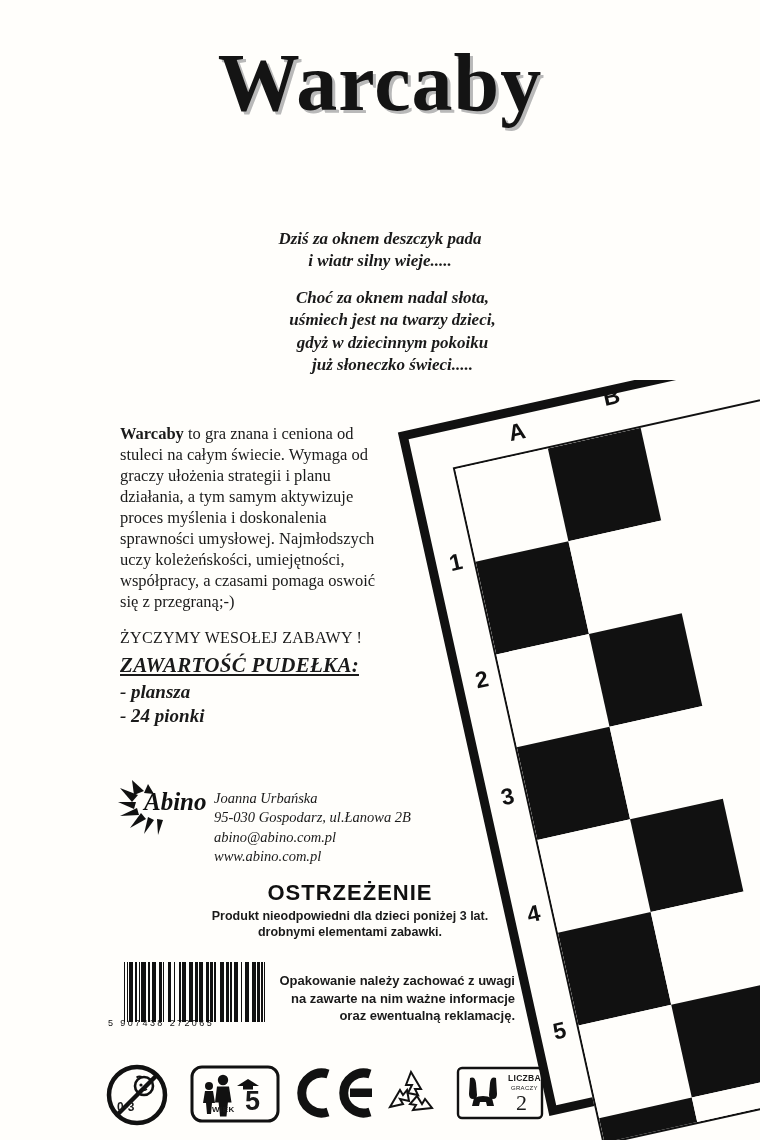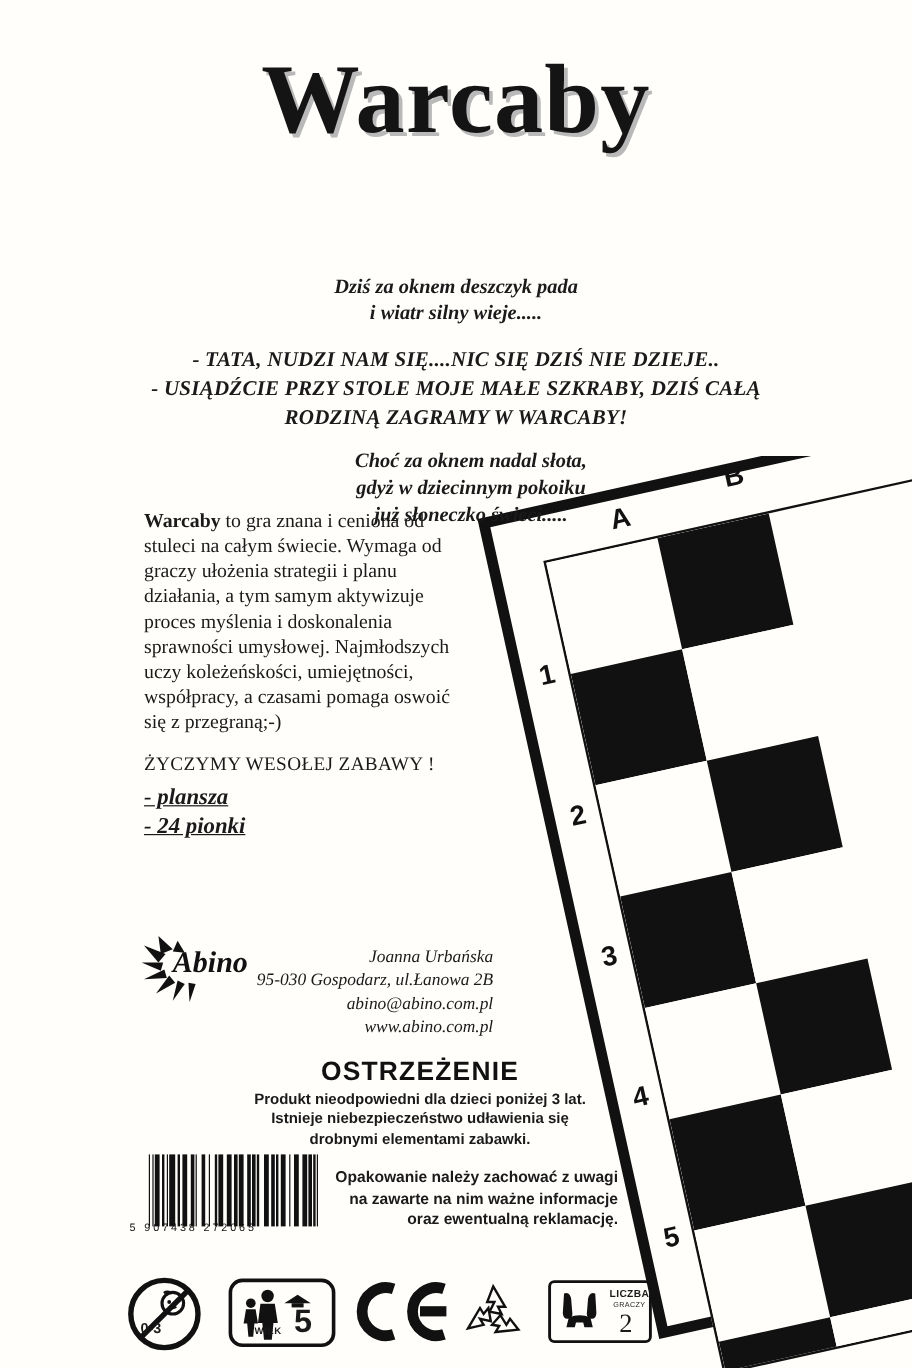--- a/index.html
+++ b/index.html
@@ -155,21 +155,20 @@
   }
   .contents-head {
     font-size: 21px;
     text-decoration: underline;
     letter-spacing: 0.3px;
     margin-bottom: 2px;
   }
   .contents-item {
     font-size: 19px;
     line-height: 1.28;
-    text-decoration: underline;
   }
 
   
   .brand {
     position: absolute;
     left: 118px;
     top: 778px;
     width: 330px;
   }
   .logo {
@@ -181,21 +180,20 @@
   }
   .logo svg { display: block; }
   .address {
     position: absolute;
     left: 96px;
     top: 11px;
     font-style: italic;
     font-size: 14.5px;
     line-height: 1.33;
     white-space: nowrap;
-    text-align: right;
   }
 
   
   .warning {
     position: absolute;
     left: 190px;
     top: 880px;
     width: 320px;
     text-align: center;
   }
@@ -338,38 +336,35 @@
     </div>
   </div>
 
   <div class="title">Warcaby</div>
 
   <div class="poem">
     <div class="stanza stanza-a">
       <div>Dziś za oknem deszczyk pada</div>
       <div>i wiatr silny wieje.....</div>
     </div>
-    <div class="stanza stanza-b">
-      <div>- TATA, NUDZI NAM SIĘ....NIC SIĘ DZIŚ NIE DZIEJE..</div>
-      <div>- USIĄDŹCIE PRZY STOLE MOJE MAŁE SZKRABY, DZIŚ CAŁĄ</div>
-      <div>RODZINĄ ZAGRAMY W WARCABY!</div>
-    </div>
     <div class="stanza stanza-c">
       <div>Choć za oknem nadal słota,</div>
+      <div>uśmiech jest na twarzy dzieci,</div>
       <div>gdyż w dziecinnym pokoiku</div>
       <div>już słoneczko świeci.....</div>
     </div>
   </div>
 
   <div class="body-col">
     <p class="body-par"><b>Warcaby</b><span> to gra znana i ceniona od stuleci na całym świecie. Wymaga od graczy ułożenia strategii i planu działania, a tym samym aktywizuje proces myślenia i doskonalenia sprawności umysłowej. Najmłodszych uczy koleżeńskości, umiejętności, współpracy, a czasami pomaga oswoić się z przegraną;-)</span></p>
     <div class="wish">ŻYCZYMY WESOŁEJ ZABAWY !</div>
   </div>
 
   <div class="contents">
+    <div class="contents-head">ZAWARTOŚĆ PUDEŁKA:</div>
     <div class="contents-item">- plansza</div>
     <div class="contents-item">- 24 pionki</div>
   </div>
 
   <div class="brand">
     <div class="logo">
       <svg width="88" height="58" viewBox="0 0 88 58" aria-hidden="true">
         <g fill="#111">
           <polygon points="30,6 36,16 26,15"></polygon>
           <polygon points="14,2 26,13 16,17"></polygon>
@@ -388,21 +383,20 @@
       <div>95-030 Gospodarz, ul.Łanowa 2B</div>
       <div>abino@abino.com.pl</div>
       <div>www.abino.com.pl</div>
     </div>
   </div>
 
   <div class="warning">
     <div class="warning-head">OSTRZEŻENIE</div>
     <div class="warning-body">
       <div>Produkt nieodpowiedni dla dzieci poniżej 3 lat.</div>
-      <div>Istnieje niebezpieczeństwo udławienia się</div>
       <div>drobnymi elementami zabawki.</div>
     </div>
   </div>
 
   <div class="keep-note">
     <div>Opakowanie należy zachować z uwagi</div>
     <div>na zawarte na nim ważne informacje</div>
     <div>oraz ewentualną reklamację.</div>
   </div>
 

